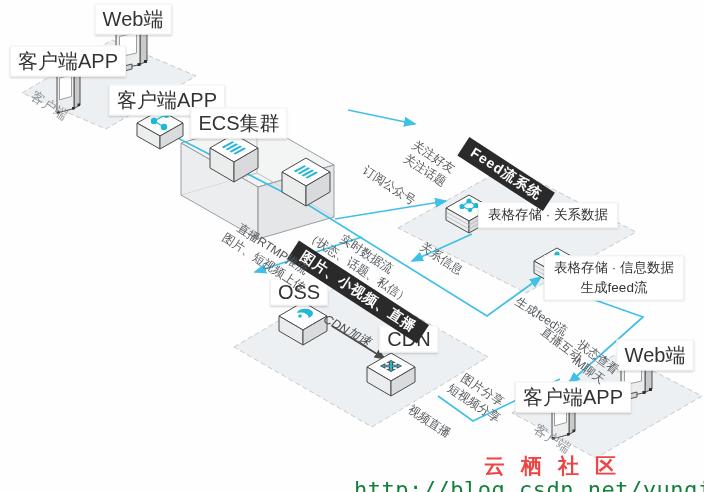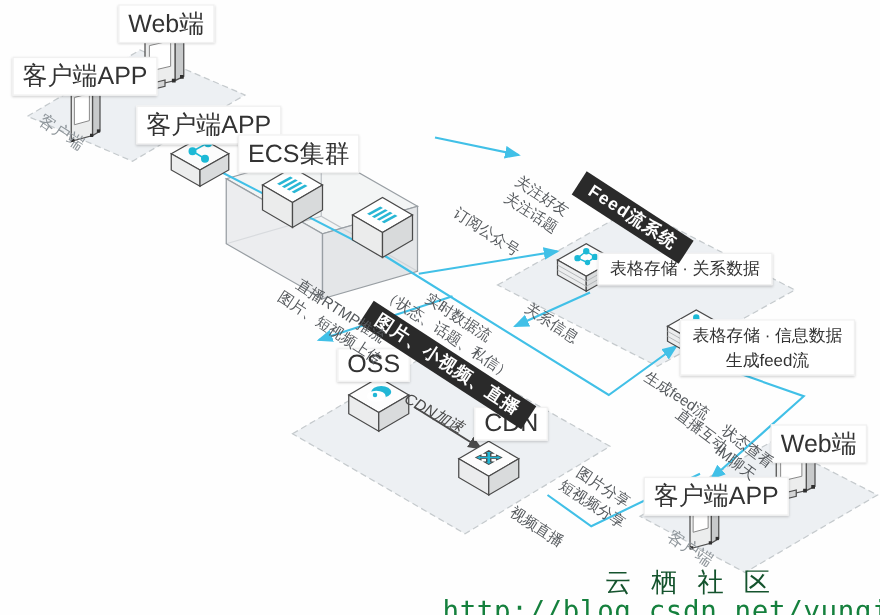--- a/index.html
+++ b/index.html
@@ -12,21 +12,21 @@
   .box2{background:#fff;color:#333;font-size:13.5px;line-height:1.45;text-align:center;
         padding:2px 9px;box-shadow:0 1px 2px rgba(0,0,0,.18);border:1px solid #f1f1f1;}
   .rot{color:#55595d;font-size:12px;line-height:1.3;text-align:center;
        transform:translate(-50%,-50%) rotate(33deg);}
   .rot36{transform:translate(-50%,-50%) rotate(37deg);}
   .banner{background:#2a2a2a;color:#fff;font-size:14px;font-weight:bold;letter-spacing:1px;
           padding:2px 10px;transform:translate(-50%,-50%) rotate(33deg);}
   .ptext{color:#8f969b;font-size:13.5px;transform:translate(-50%,-50%) rotate(33deg);}
   .cdnacc{font-style:italic;color:#4a4a4a;font-size:12.5px;
           transform:translate(-50%,-50%) rotate(29deg);}
-  .wm-cn{position:absolute;color:#14532d;font-size:21px;font-weight:normal;letter-spacing:16px;
+  .wm-cn{position:absolute;color:#ef4444;font-size:21px;font-weight:bold;letter-spacing:16px;
          z-index:8;white-space:nowrap;}
   .wm-url{position:absolute;color:#15803d;font-size:22px;letter-spacing:.5px;z-index:9;
           font-family:"DejaVu Sans Mono",monospace;white-space:nowrap;margin-top:20px;}
 </style>
 </head>
 <body>
 
 <div class="stage">
 
 <svg width="704" height="492" viewBox="0 0 704 492">

